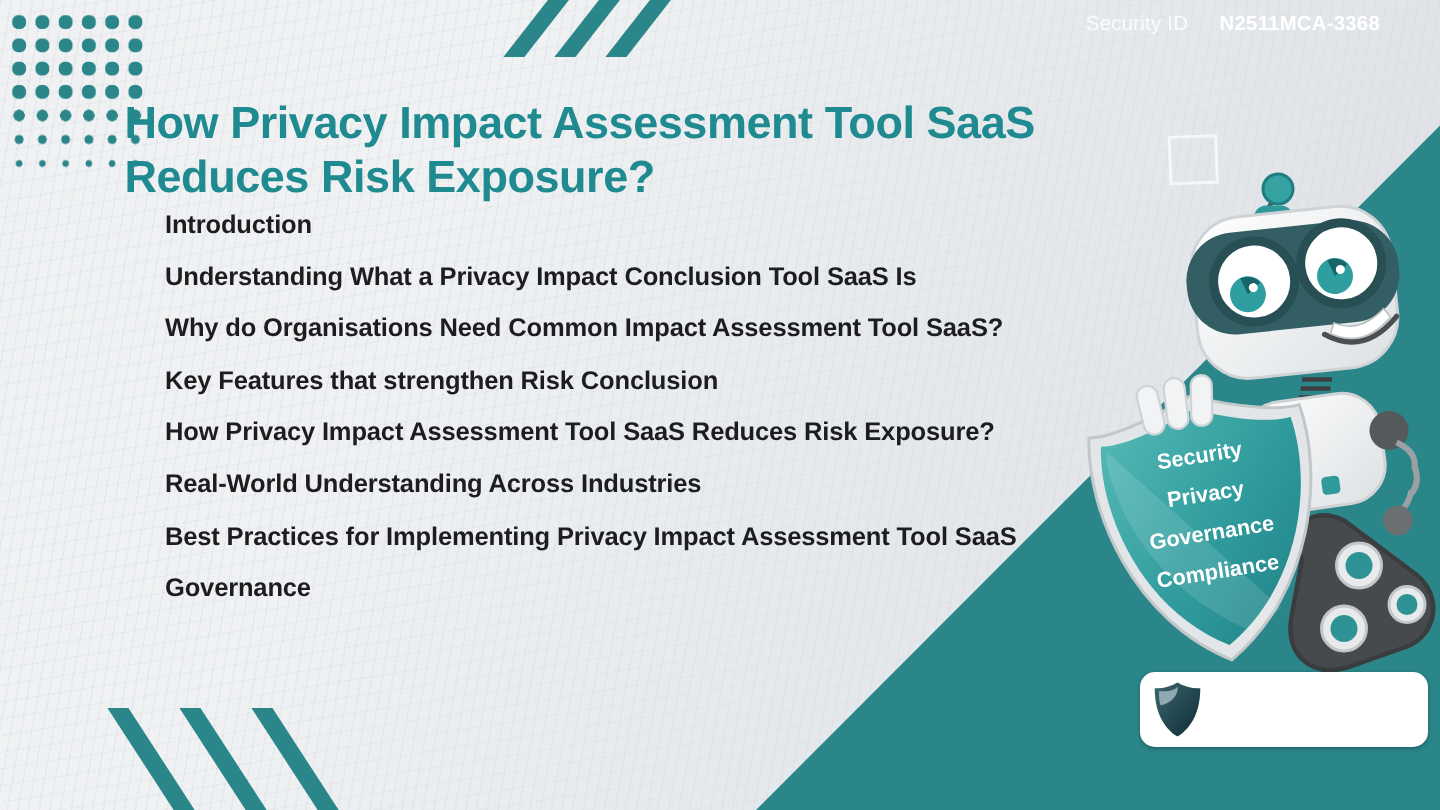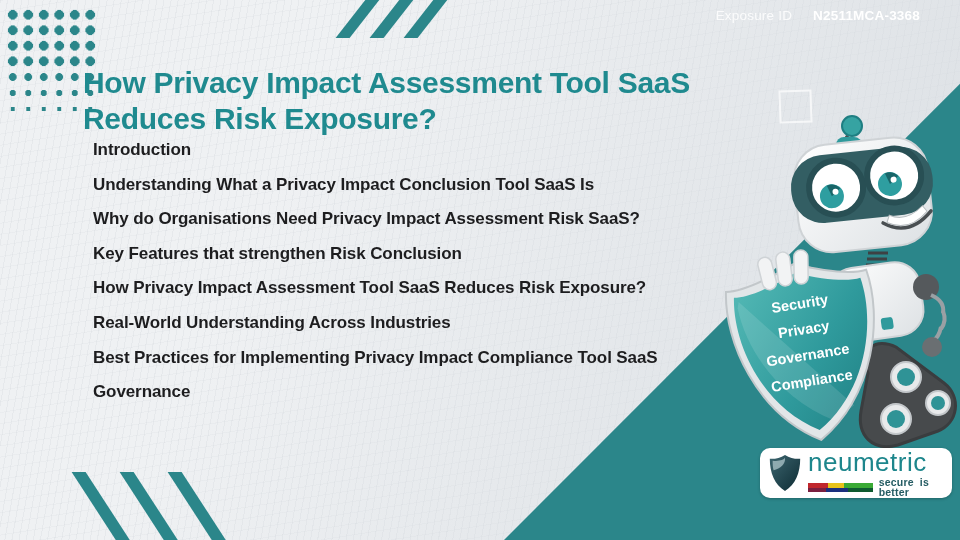--- a/index.html
+++ b/index.html
@@ -34,21 +34,21 @@
 
   
   .article-id{position:absolute;top:8px;right:40px;z-index:2;color:#fff;
        font-size:13.5px;letter-spacing:.2px;}
   .article-id .lbl{font-weight:400;opacity:.85;}
   .article-id .val{font-weight:700;margin-left:17px;}
 
   
   .title{position:absolute;left:83px;top:45px;width:715px;z-index:2;
        color:#1f8a8f;font-size:30px;font-weight:700;line-height:36px;letter-spacing:-.3px;}
-  .toc{position:absolute;left:93px;top:133px;width:680px;z-index:2;
+  .toc{position:absolute;left:110px;top:133px;width:680px;z-index:2;
        list-style:none;margin:0;padding:0;}
   .toc li{font-size:17px;font-weight:700;color:#1d1d1f;line-height:34.6px;
        letter-spacing:-.1px;white-space:nowrap;}
 
   
   .robot{position:absolute;left:700px;top:105px;width:260px;height:360px;z-index:2;}
 
   
   .logo{position:absolute;left:760px;top:448px;width:192px;height:50px;z-index:3;
        background:#fff;border-radius:10px;display:flex;align-items:center;
@@ -78,34 +78,34 @@
   <div class="dots">
     <div class="dr big"></div>
     <div class="dr med"></div>
     <div class="dr sml"></div>
     <div class="dr tny"></div>
   </div>
 
   <div class="sq-outline"></div>
 
   <div class="article-id">
-    <span class="lbl">Exposure ID</span>
+    <span class="lbl">Security ID</span>
     <span class="val">N2511MCA-3368</span>
   </div>
 
   <h1 class="title">How Privacy Impact Assessment Tool SaaS Reduces Risk Exposure?</h1>
 
   <ul class="toc">
     <li>Introduction</li>
     <li>Understanding What a Privacy Impact Conclusion Tool SaaS Is</li>
-    <li>Why do Organisations Need Privacy Impact Assessment Risk SaaS?</li>
+    <li>Why do Organisations Need Common Impact Assessment Tool SaaS?</li>
     <li>Key Features that strengthen Risk Conclusion</li>
     <li>How Privacy Impact Assessment Tool SaaS Reduces Risk Exposure?</li>
     <li>Real-World Understanding Across Industries</li>
-    <li>Best Practices for Implementing Privacy Impact Compliance Tool SaaS</li>
+    <li>Best Practices for Implementing Privacy Impact Assessment Tool SaaS</li>
     <li>Governance</li>
   </ul>
 
   <svg class="robot" viewBox="0 0 260 360">
     <defs>
       <linearGradient id="shieldG" x1="0" y1="0" x2="1" y2="1">
         <stop offset="0" stop-color="#55bab6"></stop>
         <stop offset=".55" stop-color="#2f9a9c"></stop>
         <stop offset="1" stop-color="#1e7e82"></stop>
       </linearGradient>
@@ -200,25 +200,15 @@
     <svg class="logo-icon" viewBox="0 0 34 40">
       <defs>
         <linearGradient id="lgG" x1="0" y1="0" x2="1" y2="1">
           <stop offset="0" stop-color="#3d6670"></stop>
           <stop offset="1" stop-color="#0d2b33"></stop>
         </linearGradient>
       </defs>
       <path d="M17,1 C22,4 28,5.5 33,5 C33,20 28,32 17,39 C6,32 1,20 1,5 C6,5.5 12,4 17,1 Z" fill="url(#lgG)"></path>
       <path d="M4,7 C10,8 16,6 17,4 C18,10 12,16 5,17 C4,14 4,10 4,7 Z" fill="#9fb9bd" opacity=".85"></path>
     </svg>
-    <div class="logo-col">
-      <span class="brand">neumetric</span>
-      <div class="logo-row">
-        <div class="cbar">
-          <div class="t"></div>
-          <div class="b"></div>
-        </div>
-        <span class="tagline">secure  is  better</span>
-      </div>
-    </div>
   </div>
 
 </div>
 
 </body></html>

